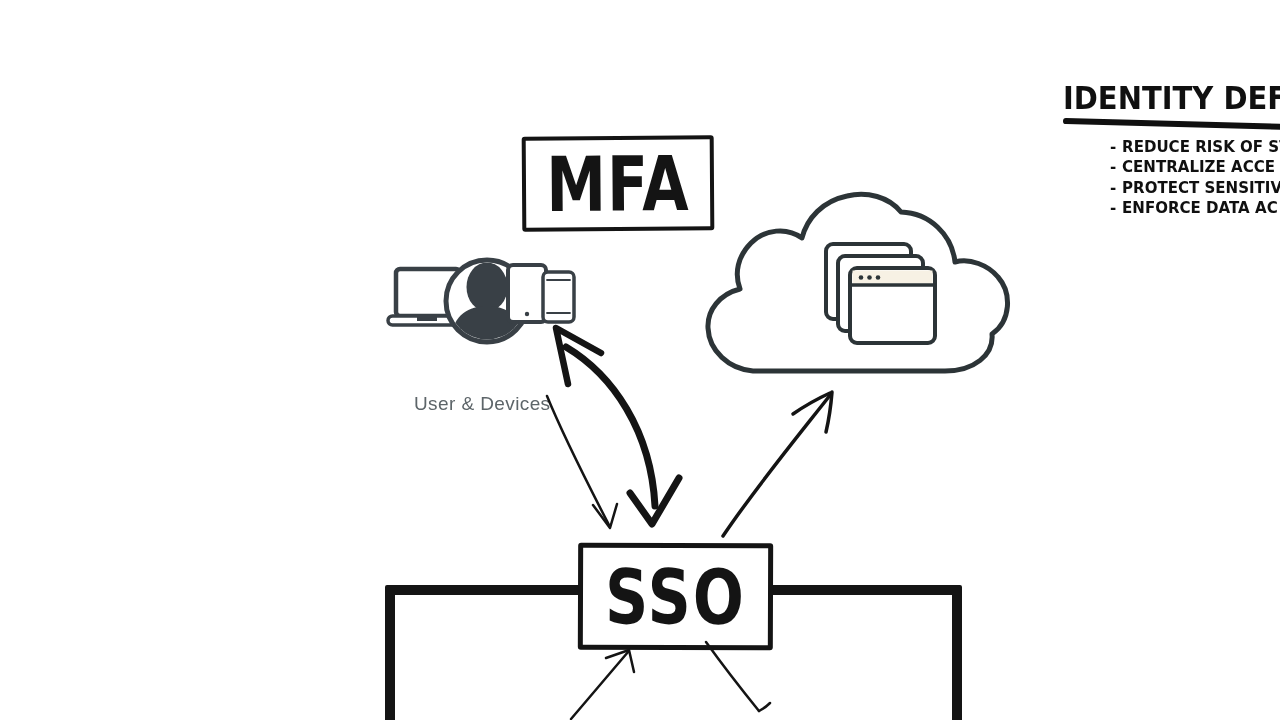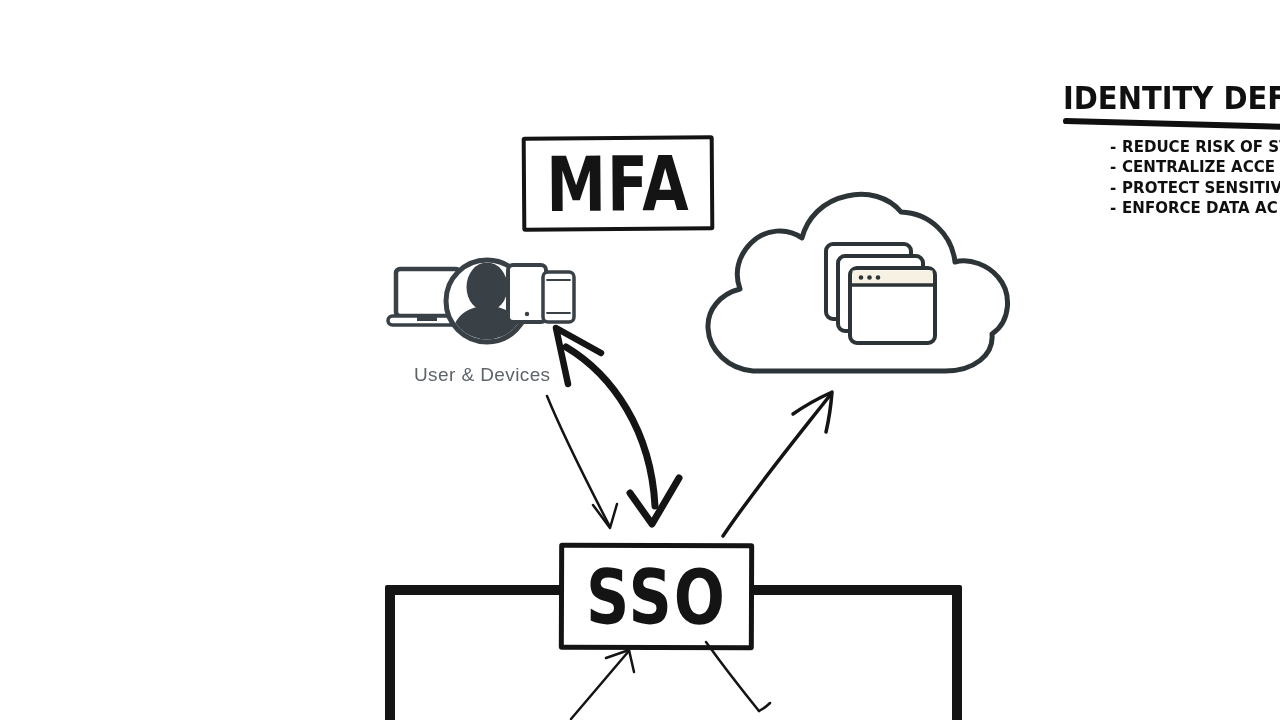--- a/index.html
+++ b/index.html
@@ -3,32 +3,32 @@
 <meta charset="utf-8">
 <style>
   html,body{margin:0;padding:0}
   body{width:1280px;height:720px;overflow:hidden;position:relative;background:#ffffff;
        font-family:"Liberation Sans",sans-serif}
 
   
   .hand-box{position:absolute;background:#ffffff;display:flex;align-items:center;justify-content:center;
             border-style:solid;border-color:#141414;border-radius:3px;z-index:3}
   #mfa-box{left:522px;top:136px;width:184px;height:87px;border-width:4px;transform:rotate(-0.4deg)}
-  #sso-box{left:559px;top:543px;width:185px;height:97px;border-width:5px;transform:rotate(0.2deg)}
+  #sso-box{left:578px;top:543px;width:185px;height:97px;border-width:5px;transform:rotate(0.2deg)}
   .hand-box .t{font-family:"DejaVu Sans",sans-serif;font-weight:700;color:#141414;font-size:60px;
                line-height:1;letter-spacing:1px;transform:scaleY(1.26)}
   #sso-box .t{letter-spacing:2px}
 
   
   #bottom-rect{position:absolute;left:385px;top:585px;width:557px;height:180px;
                border:10px solid #141414;border-radius:2px;z-index:2;background:transparent}
 
   
   .gray-label{position:absolute;color:#5d6569;z-index:1;white-space:nowrap}
-  #ud-label{left:414px;top:364px;font-size:19px;letter-spacing:.4px}
+  #ud-label{left:414px;top:393px;font-size:19px;letter-spacing:.4px}
   #apps-label{left:843px;top:348px;font-size:13.5px;letter-spacing:.8px}
 
   
   #identity-panel{position:absolute;left:1063px;top:82px;width:420px;color:#101010;z-index:1}
   #identity-title{font-family:"DejaVu Sans",sans-serif;font-weight:700;font-size:29px;line-height:1.1;
                   white-space:nowrap;transform:scaleY(1.08);transform-origin:left top}
   #identity-underline{width:330px;height:6px;background:#101010;border-radius:3px;margin-top:4px;
                       transform:rotate(1.5deg);transform-origin:left center}
   #identity-list{margin-top:13px;padding-left:47px}
   .id-item{display:flex;gap:6px;font-family:"DejaVu Sans",sans-serif;font-weight:700;font-size:15.5px;

